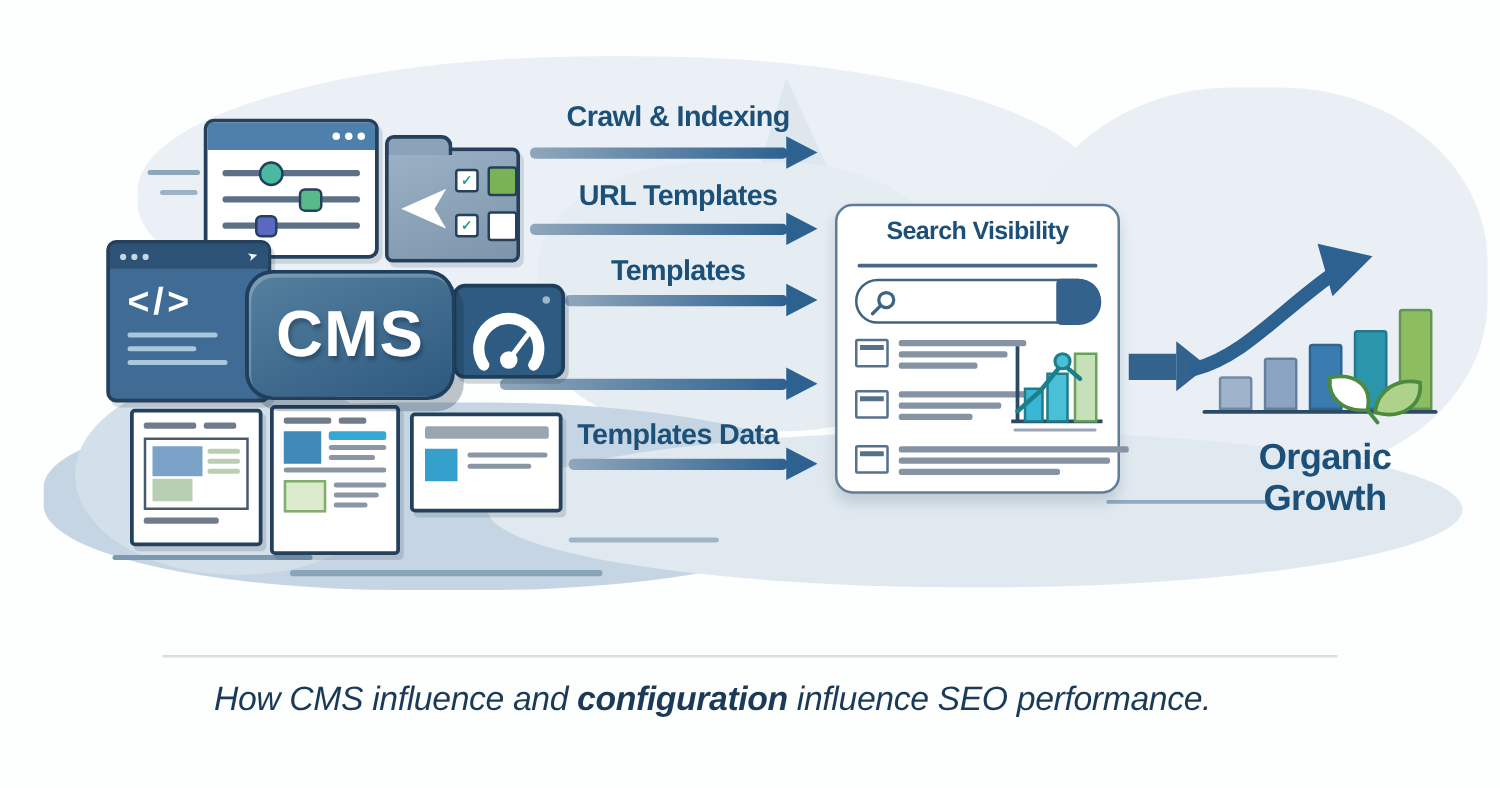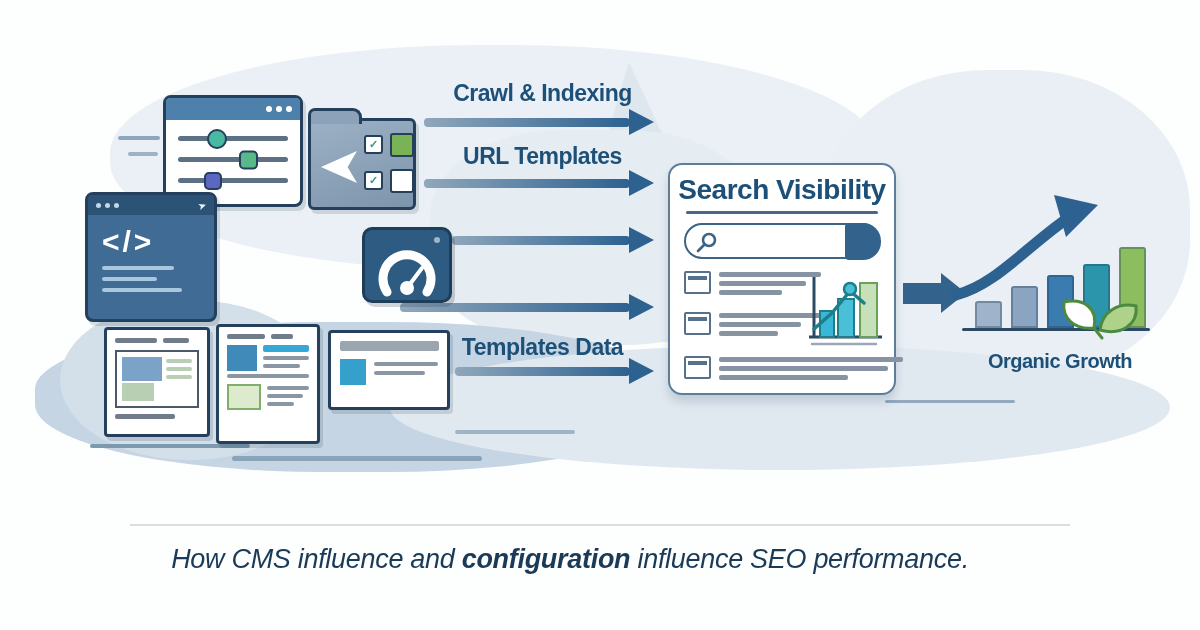--- a/index.html
+++ b/index.html
@@ -105,21 +105,21 @@
              background:linear-gradient(90deg,#90a7bb,#2d6190); z-index:1; }
   .f-head { position:absolute; width:0; height:0; z-index:1;
             border-top:13px solid transparent; border-bottom:13px solid transparent;
             border-left:25px solid #2d6190; }
 
   
   .card { position:absolute; left:668px; top:163px; width:228px; height:232px; z-index:4;
           background:#fff; border:2.5px solid #5f7d99; border-radius:14px;
           box-shadow:0 7px 10px rgba(40,70,100,.18); }
   .card-title { position:absolute; top:9px; left:0; right:0; text-align:center;
-                font-size:28px; font-weight:bold; color:#1d5078; letter-spacing:-.5px; }
+                font-size:20px; font-weight:bold; color:#1d5078; letter-spacing:-.5px; }
   .card-divider { position:absolute; top:46px; left:16px; right:16px; height:2.5px;
                   background:#48678a; border-radius:2px; }
   .searchbar { position:absolute; top:58px; left:14px; right:14px; height:36px;
                border:2.5px solid #3c6485; border-radius:18px; background:#fff; }
   .searchbar .btn { position:absolute; top:-2.5px; right:-2.5px; bottom:-2.5px; width:36px;
                background:#33628c; border-radius:4px 18px 18px 4px; }
   .searchbar svg { position:absolute; left:10px; top:6px; }
   .result { position:absolute; left:14px; display:flex; gap:8px; }
   .r1 { top:106px; } .r2 { top:147px; } .r3 { top:191px; }
   .ricon { width:27px; height:23px; border:2.5px solid #55718c; border-radius:2px; flex:none; position:relative; }
@@ -135,21 +135,21 @@
         border-top:20px solid transparent; border-bottom:20px solid transparent;
         border-left:25px solid #33628c; z-index:2; }
 
   
   .growth-bars { position:absolute; left:975px; top:245px; height:83px; display:flex;
                  align-items:flex-end; gap:9px; z-index:2; }
   .gbar { width:27px; border-radius:3px 3px 0 0; box-shadow:inset 0 0 0 2px rgba(29,62,89,.35); }
   .g-baseline { position:absolute; left:962px; top:328px; width:188px; height:3px;
                 background:#2c4a63; border-radius:2px; z-index:3; }
   .growth-label { position:absolute; left:960px; top:350px; width:200px; text-align:center;
-                  font-size:20px; font-weight:bold; color:#1d5078; letter-spacing:-.5px; }
+                  font-size:29px; font-weight:bold; color:#1d5078; letter-spacing:-.5px; }
   .curve-arrow { position:absolute; left:950px; top:193px; z-index:4; }
   .leaves { position:absolute; left:1056px; top:288px; z-index:5; }
 
   
   .caption-divider { position:absolute; left:130px; top:524px; width:940px; height:2px; background:#d9dee3; }
   .caption { position:absolute; top:544px; left:0; right:0; text-align:center;
              transform:translateX(-30px); font-style:italic; font-size:27px; color:#1b3a58;
              letter-spacing:-.3px; }
   .caption .bold { font-weight:bold; }
 </style>
@@ -204,20 +204,23 @@
       <span class="dot"></span>
       <span class="dot"></span>
       <span class="plane">➤</span>
     </div>
     <div class="code-sym">&lt;/&gt;</div>
     <div class="code-line" style="width:72px;"></div>
     <div class="code-line" style="width:55px;"></div>
     <div class="code-line" style="width:80px;"></div>
   </div>
 
+  <div class="cms">
+    <span>CMS</span>
+  </div>
 
   <div class="gauge">
     <span class="corner-dot"></span>
     <svg width="64" height="54" viewBox="0 0 64 54">
       <path d="M12,46 A24,24 0 1 1 52,46" fill="none" stroke="#ffffff" stroke-width="9" stroke-linecap="round"></path>
       <line x1="32" y1="42" x2="47" y2="22" stroke="#ffffff" stroke-width="4" stroke-linecap="round"></line>
       <circle cx="32" cy="42" r="7" fill="#ffffff"></circle>
     </svg>
   </div>
 
@@ -272,20 +275,21 @@
   </div>
 
   <div class="factor-label" style="top:80px;">Crawl &amp; Indexing</div>
   <div class="f-arrow" style="left:424px;top:118px;width:206px;"></div>
   <div class="f-head" style="left:629px;top:109px;"></div>
 
   <div class="factor-label" style="top:143px;">URL Templates</div>
   <div class="f-arrow" style="left:424px;top:179px;width:206px;"></div>
   <div class="f-head" style="left:629px;top:170px;"></div>
 
+  <div class="factor-label" style="top:203px;">Templates</div>
   <div class="f-arrow" style="left:452px;top:236px;width:178px;"></div>
   <div class="f-head" style="left:629px;top:227px;"></div>
 
   <div class="f-arrow" style="left:400px;top:303px;width:230px;"></div>
   <div class="f-head" style="left:629px;top:294px;"></div>
 
   <div class="factor-label" style="top:334px;">Templates Data</div>
   <div class="f-arrow" style="left:455px;top:367px;width:175px;"></div>
   <div class="f-head" style="left:629px;top:358px;"></div>
 

